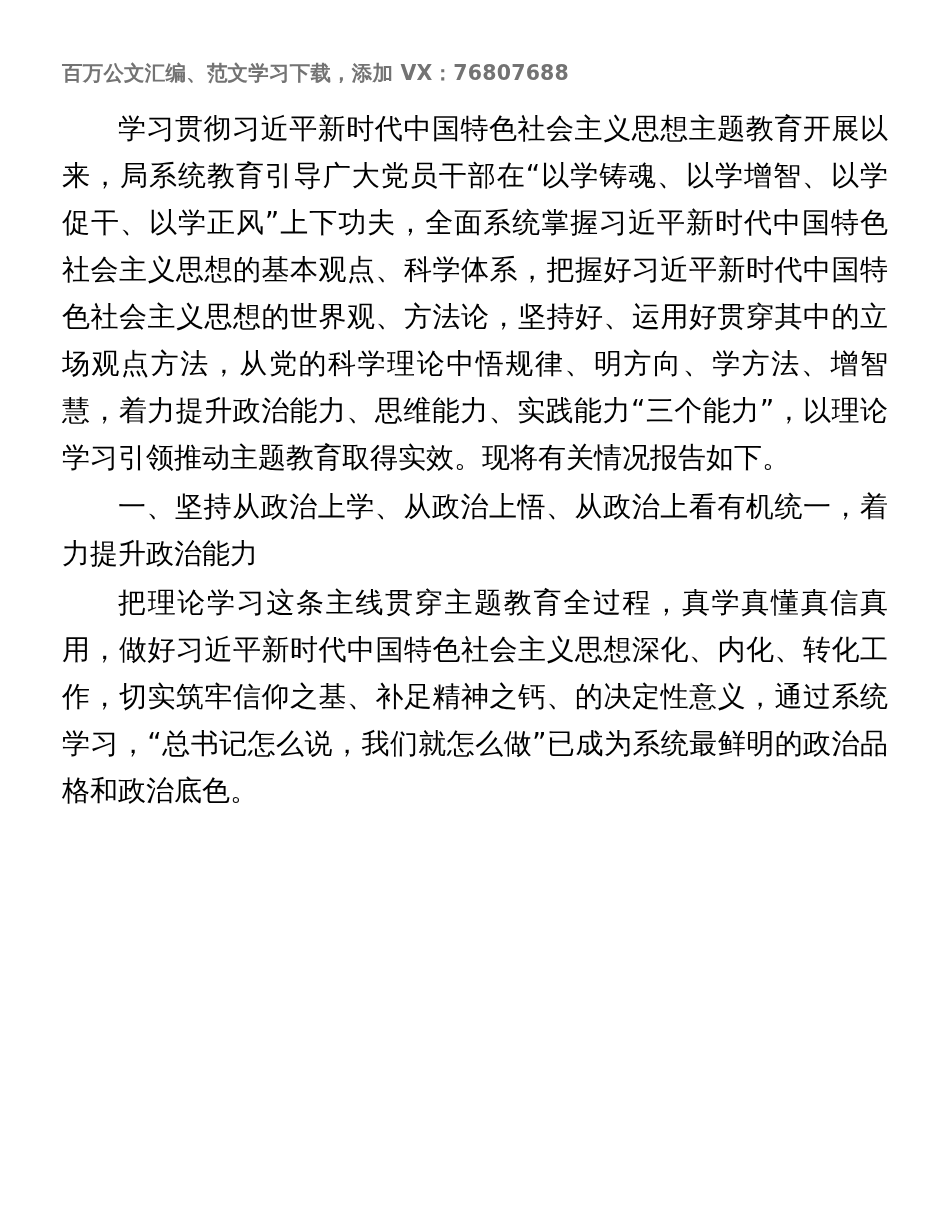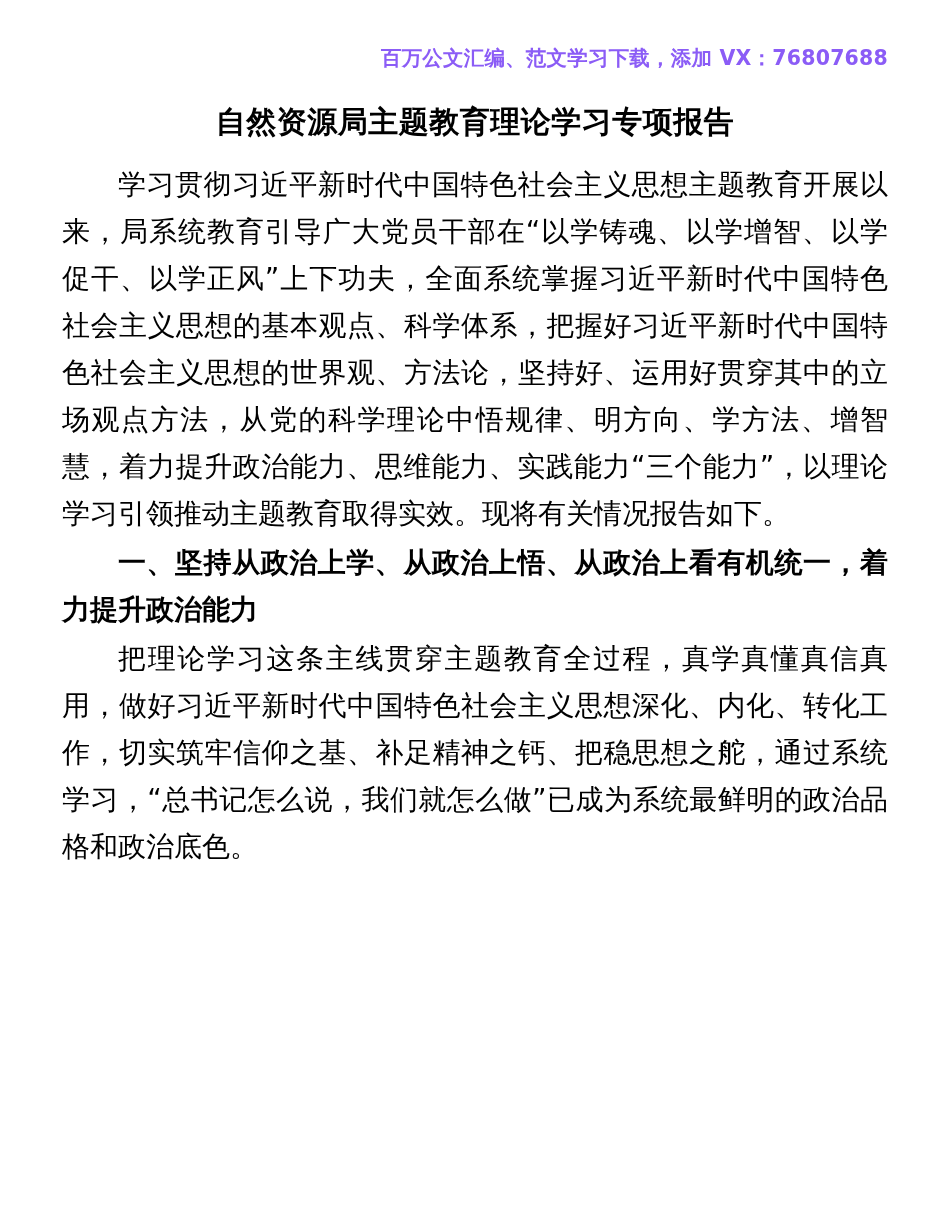--- a/index.html
+++ b/index.html
@@ -15,23 +15,23 @@
     overflow: hidden;
   }
   .page {
     position: relative;
     width: 950px;
     height: 1230px;
     box-sizing: border-box;
     padding: 0 62px;
   }
   .watermark {
-    margin-top: 44px;
-    text-align: right;
-    color: #8b5cf6;
+    margin-top: 59px;
+    text-align: left;
+    color: #737373;
     font-size: 20.5px;
     font-weight: bold;
     letter-spacing: 0.2px;
     font-family: "DejaVu Sans", "Liberation Sans", sans-serif;
   }
   .doc-title {
     margin-top: 30px;
     text-align: center;
     font-size: 30px;
     font-weight: bold;
@@ -46,31 +46,30 @@
     text-align: justify;
     text-justify: inter-ideograph;
     text-indent: 2em;
     font-family: "DejaVu Sans", "Liberation Sans", sans-serif;
     color: #000;
   }
   .para {
     margin: 0 0 2px 0;
   }
   .heading-para {
-    font-weight: bold;
+    font-weight: normal;
   }
 </style>
 </head>
 <body>
 
 <div class="page">
 
   <div class="watermark">百万公文汇编、范文学习下载，添加 VX：76807688</div>
 
-  <div class="doc-title">自然资源局主题教育理论学习专项报告</div>
 
   <div class="body-text">
     <p class="para">学习贯彻习近平新时代中国特色社会主义思想主题教育开展以来，局系统教育引导广大党员干部在“以学铸魂、以学增智、以学促干、以学正风”上下功夫，全面系统掌握习近平新时代中国特色社会主义思想的基本观点、科学体系，把握好习近平新时代中国特色社会主义思想的世界观、方法论，坚持好、运用好贯穿其中的立场观点方法，从党的科学理论中悟规律、明方向、学方法、增智慧，着力提升政治能力、思维能力、实践能力“三个能力”，以理论学习引领推动主题教育取得实效。现将有关情况报告如下。</p>
     <p class="para heading-para">一、坚持从政治上学、从政治上悟、从政治上看有机统一，着力提升政治能力</p>
-    <p class="para">把理论学习这条主线贯穿主题教育全过程，真学真懂真信真用，做好习近平新时代中国特色社会主义思想深化、内化、转化工作，切实筑牢信仰之基、补足精神之钙、把稳思想之舵，通过系统学习，“总书记怎么说，我们就怎么做”已成为系统最鲜明的政治品格和政治底色。</p>
+    <p class="para">把理论学习这条主线贯穿主题教育全过程，真学真懂真信真用，做好习近平新时代中国特色社会主义思想深化、内化、转化工作，切实筑牢信仰之基、补足精神之钙、的决定性意义，通过系统学习，“总书记怎么说，我们就怎么做”已成为系统最鲜明的政治品格和政治底色。</p>
   </div>
 
 </div>
 
 </body></html>

